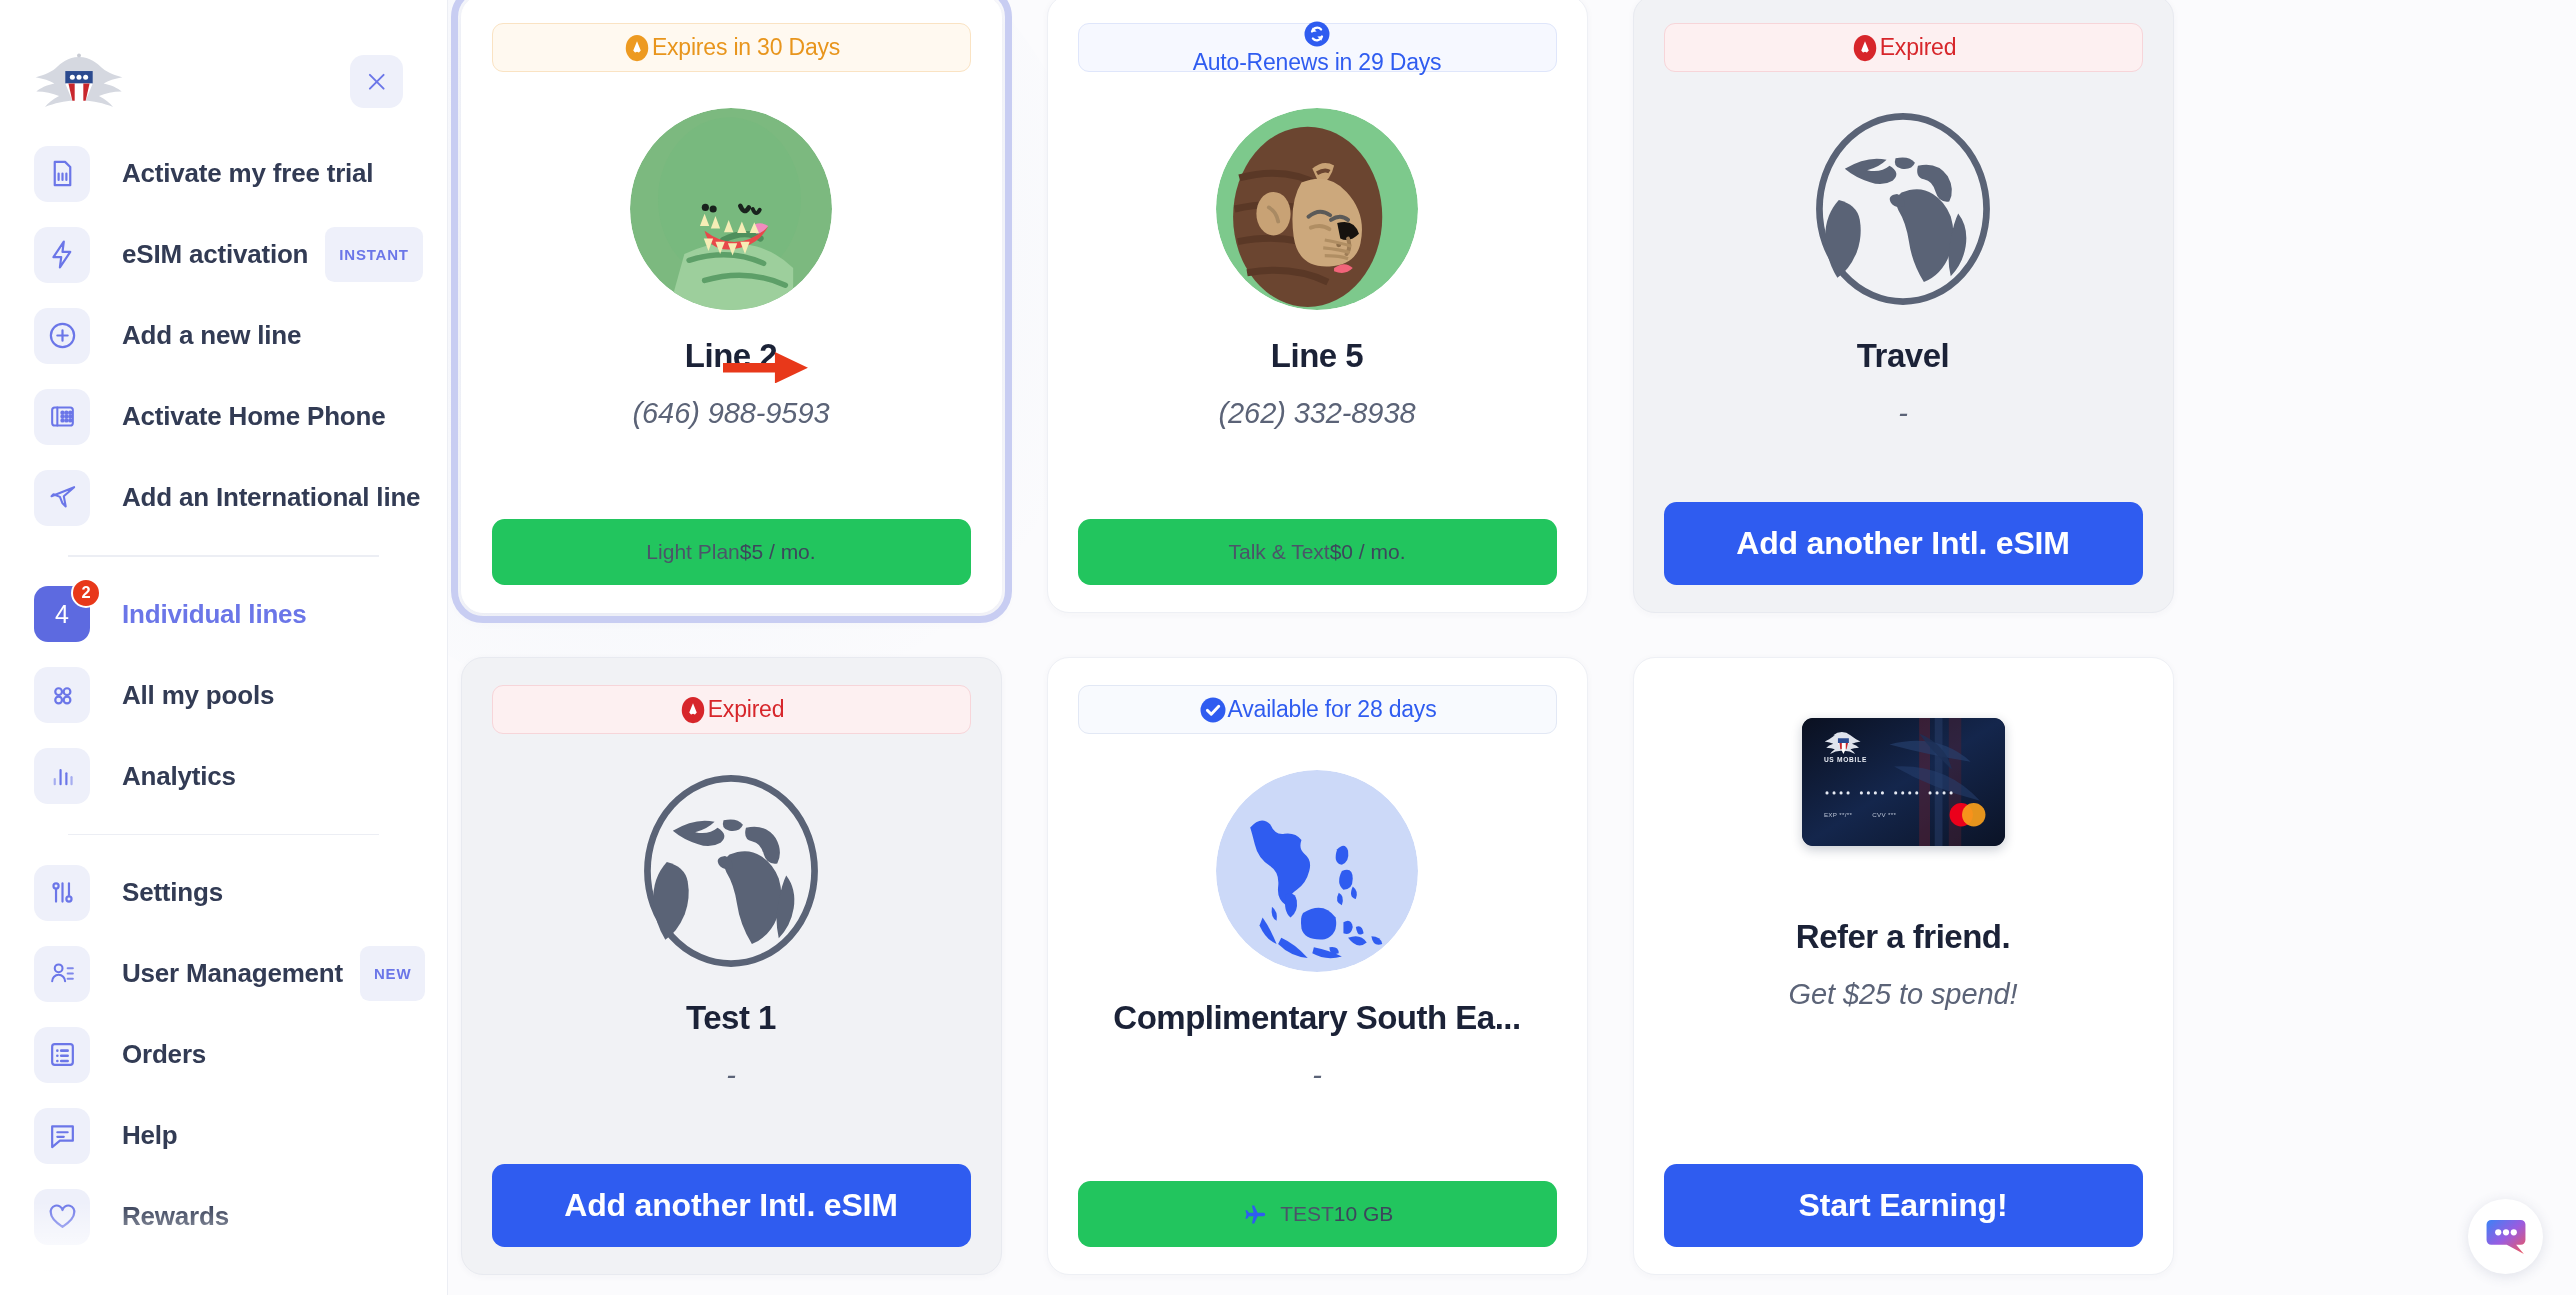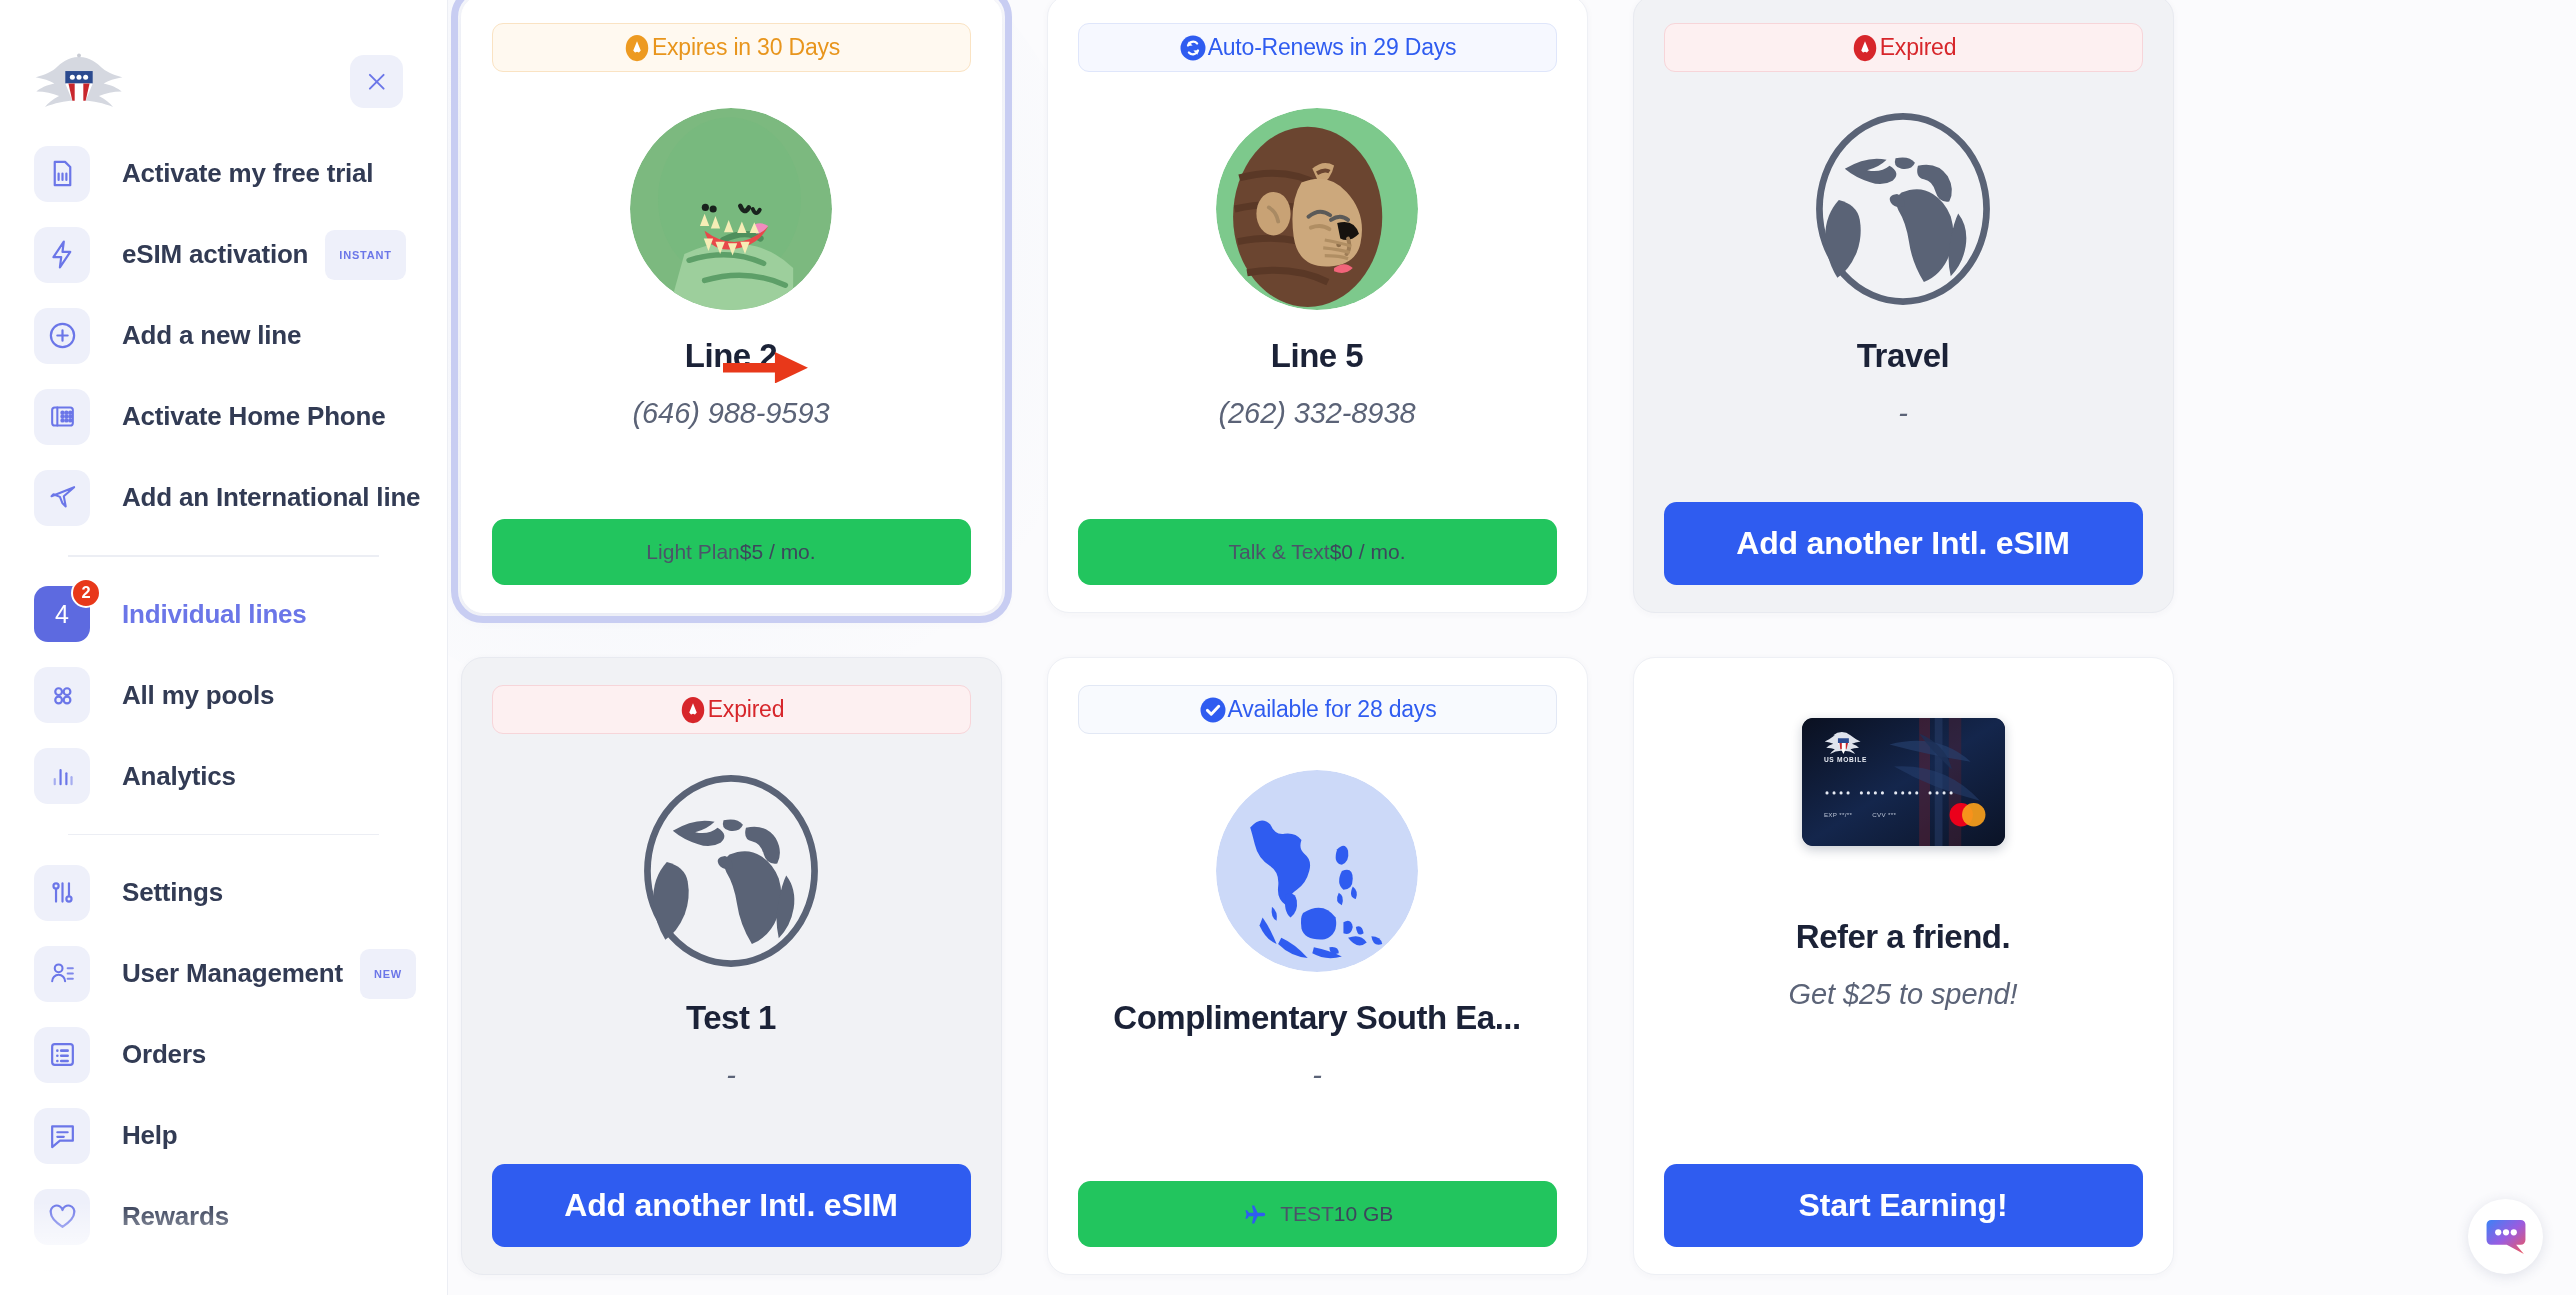--- a/index.html
+++ b/index.html
@@ -57,21 +57,21 @@
     color: #323b54;
     font-weight: 700;
     white-space: nowrap;
     letter-spacing: -0.2px;
   }
   .nav-label.active-label { color: #6b76e8; }
   .nav-pill {
     margin-left: 17px;
     background: #eef0fa;
     color: #6b76e8;
-    font-size: 11px;
+    font-size: 15px;
     font-weight: 700;
     letter-spacing: 0.8px;
     padding: 19px 14px;
     border-radius: 9.4px;
   }
   .badge {
     position: absolute;
     top: -8.6px; right: -11px;
     background: #e8381a;
     color: #fff;
@@ -140,21 +140,21 @@
   .status {
     width: 100%;
     height: 49px;
     border-radius: 11px;
     display: flex; align-items: center; justify-content: center;
     font-size: 23px;
     font-weight: 500;
     letter-spacing: -0.2px;
   }
   .status.warn { background: #fff9f0; border: 1.6px solid #fae3c3; color: #e8951c; }
-  .status.info { background: #f6f8ff; border: 1.6px solid #dfe6fb; color: #2f5cf0; }
+  .status.info { background: #f6f8ff; border: 1.6px solid #dfe6fb; color: #2f5cf0; flex-direction: column; }
   .status.danger { background: #fdf0f1; border: 1.6px solid #f7d5d9; color: #d7262b; }
   .status.success { background: #f8fafe; border: 1.6px solid #e2e8f5; color: #2f5cf0; }
   .status-ico { width: 30px; height: 30px; flex: 0 0 30px; }
 
   .avatar {
     width: 202px; height: 202px; border-radius: 50%;
     margin-top: 36px;
     overflow: hidden;
     display: flex; align-items: center; justify-content: center;
     position: relative;

